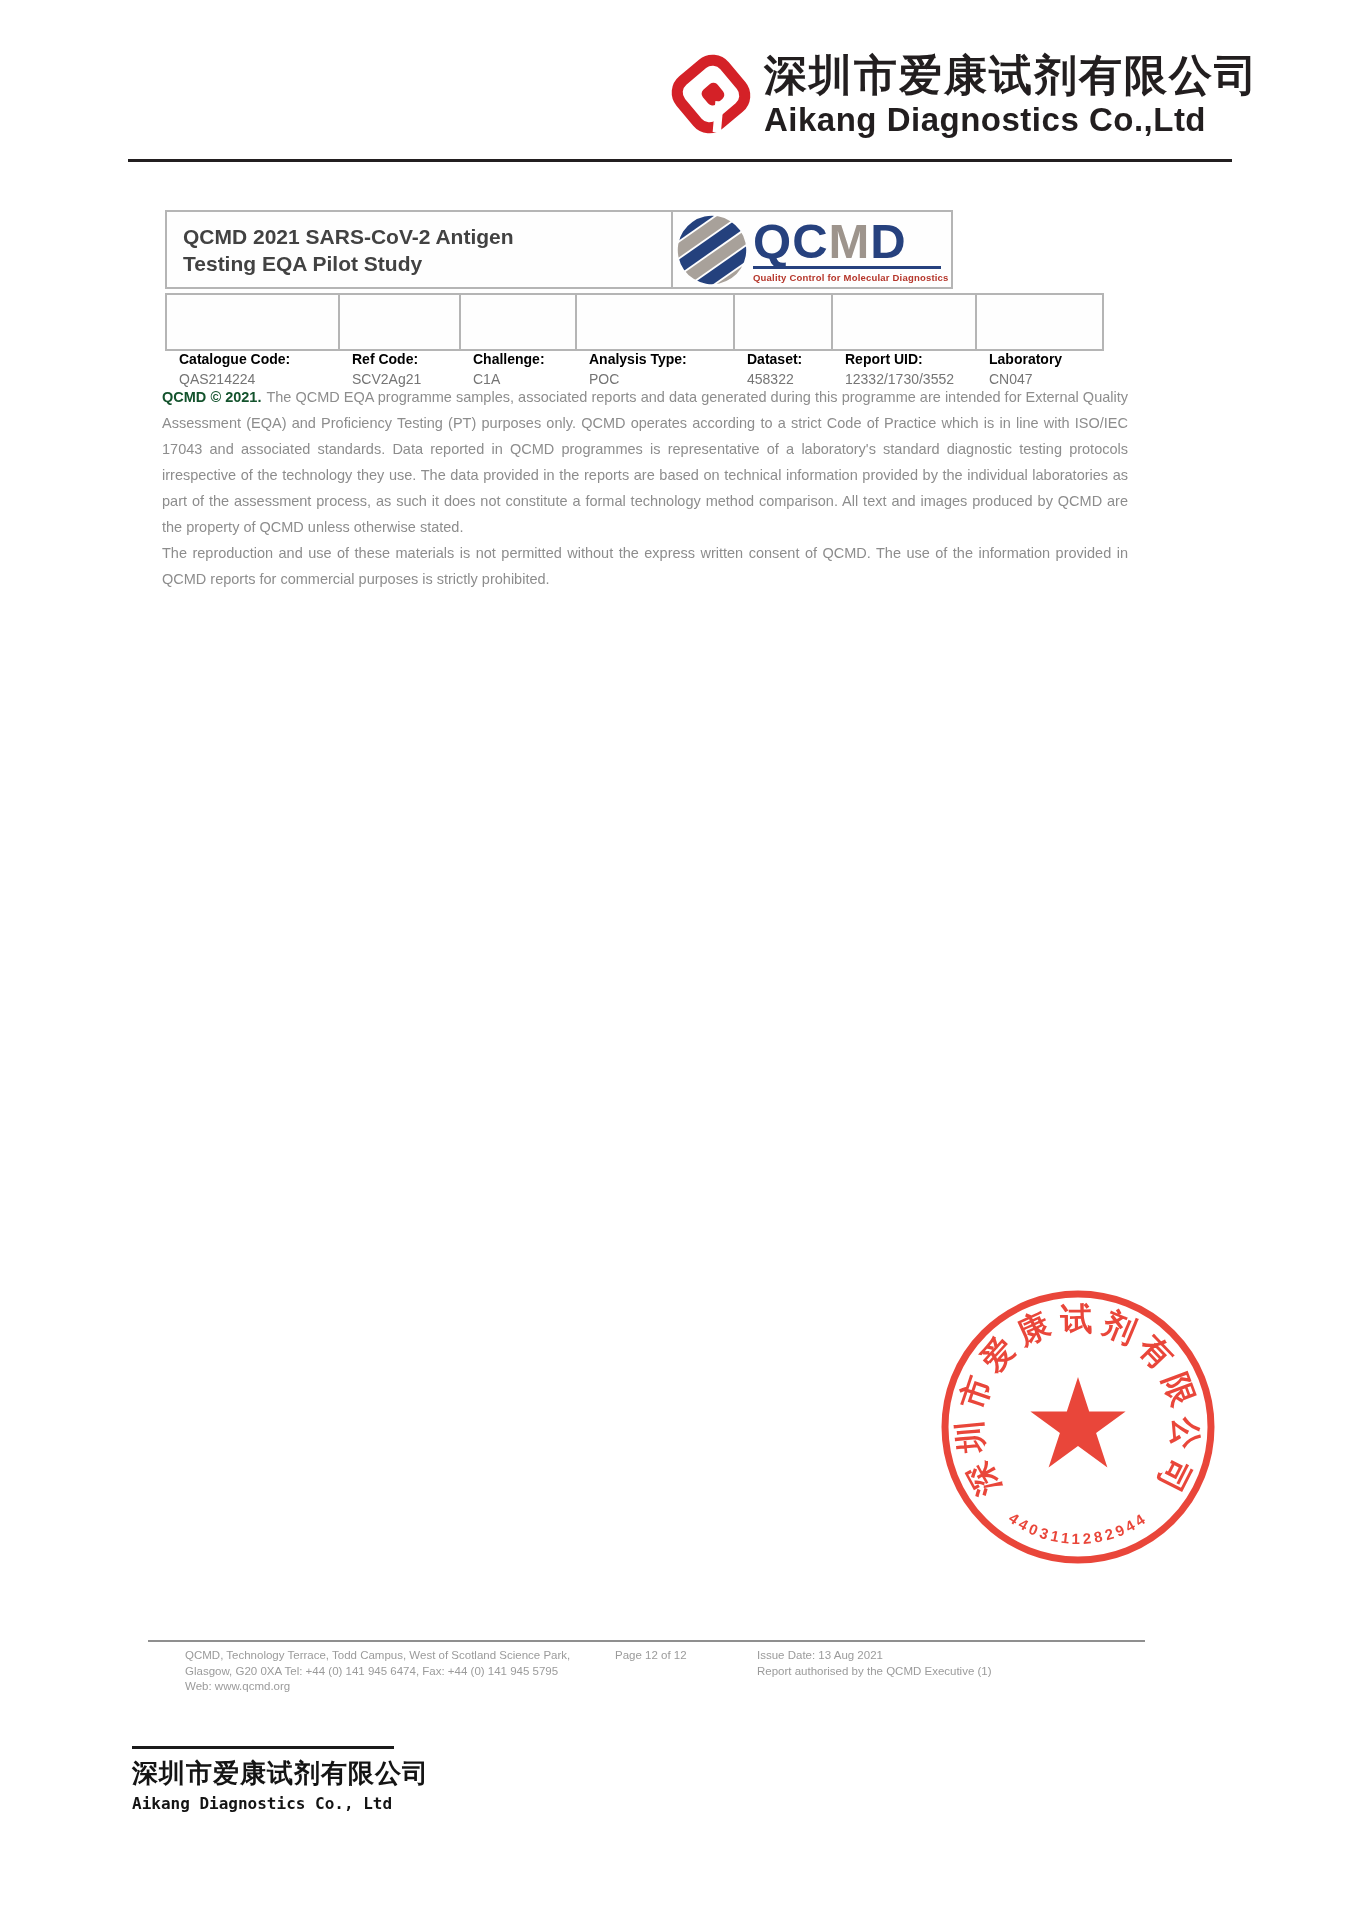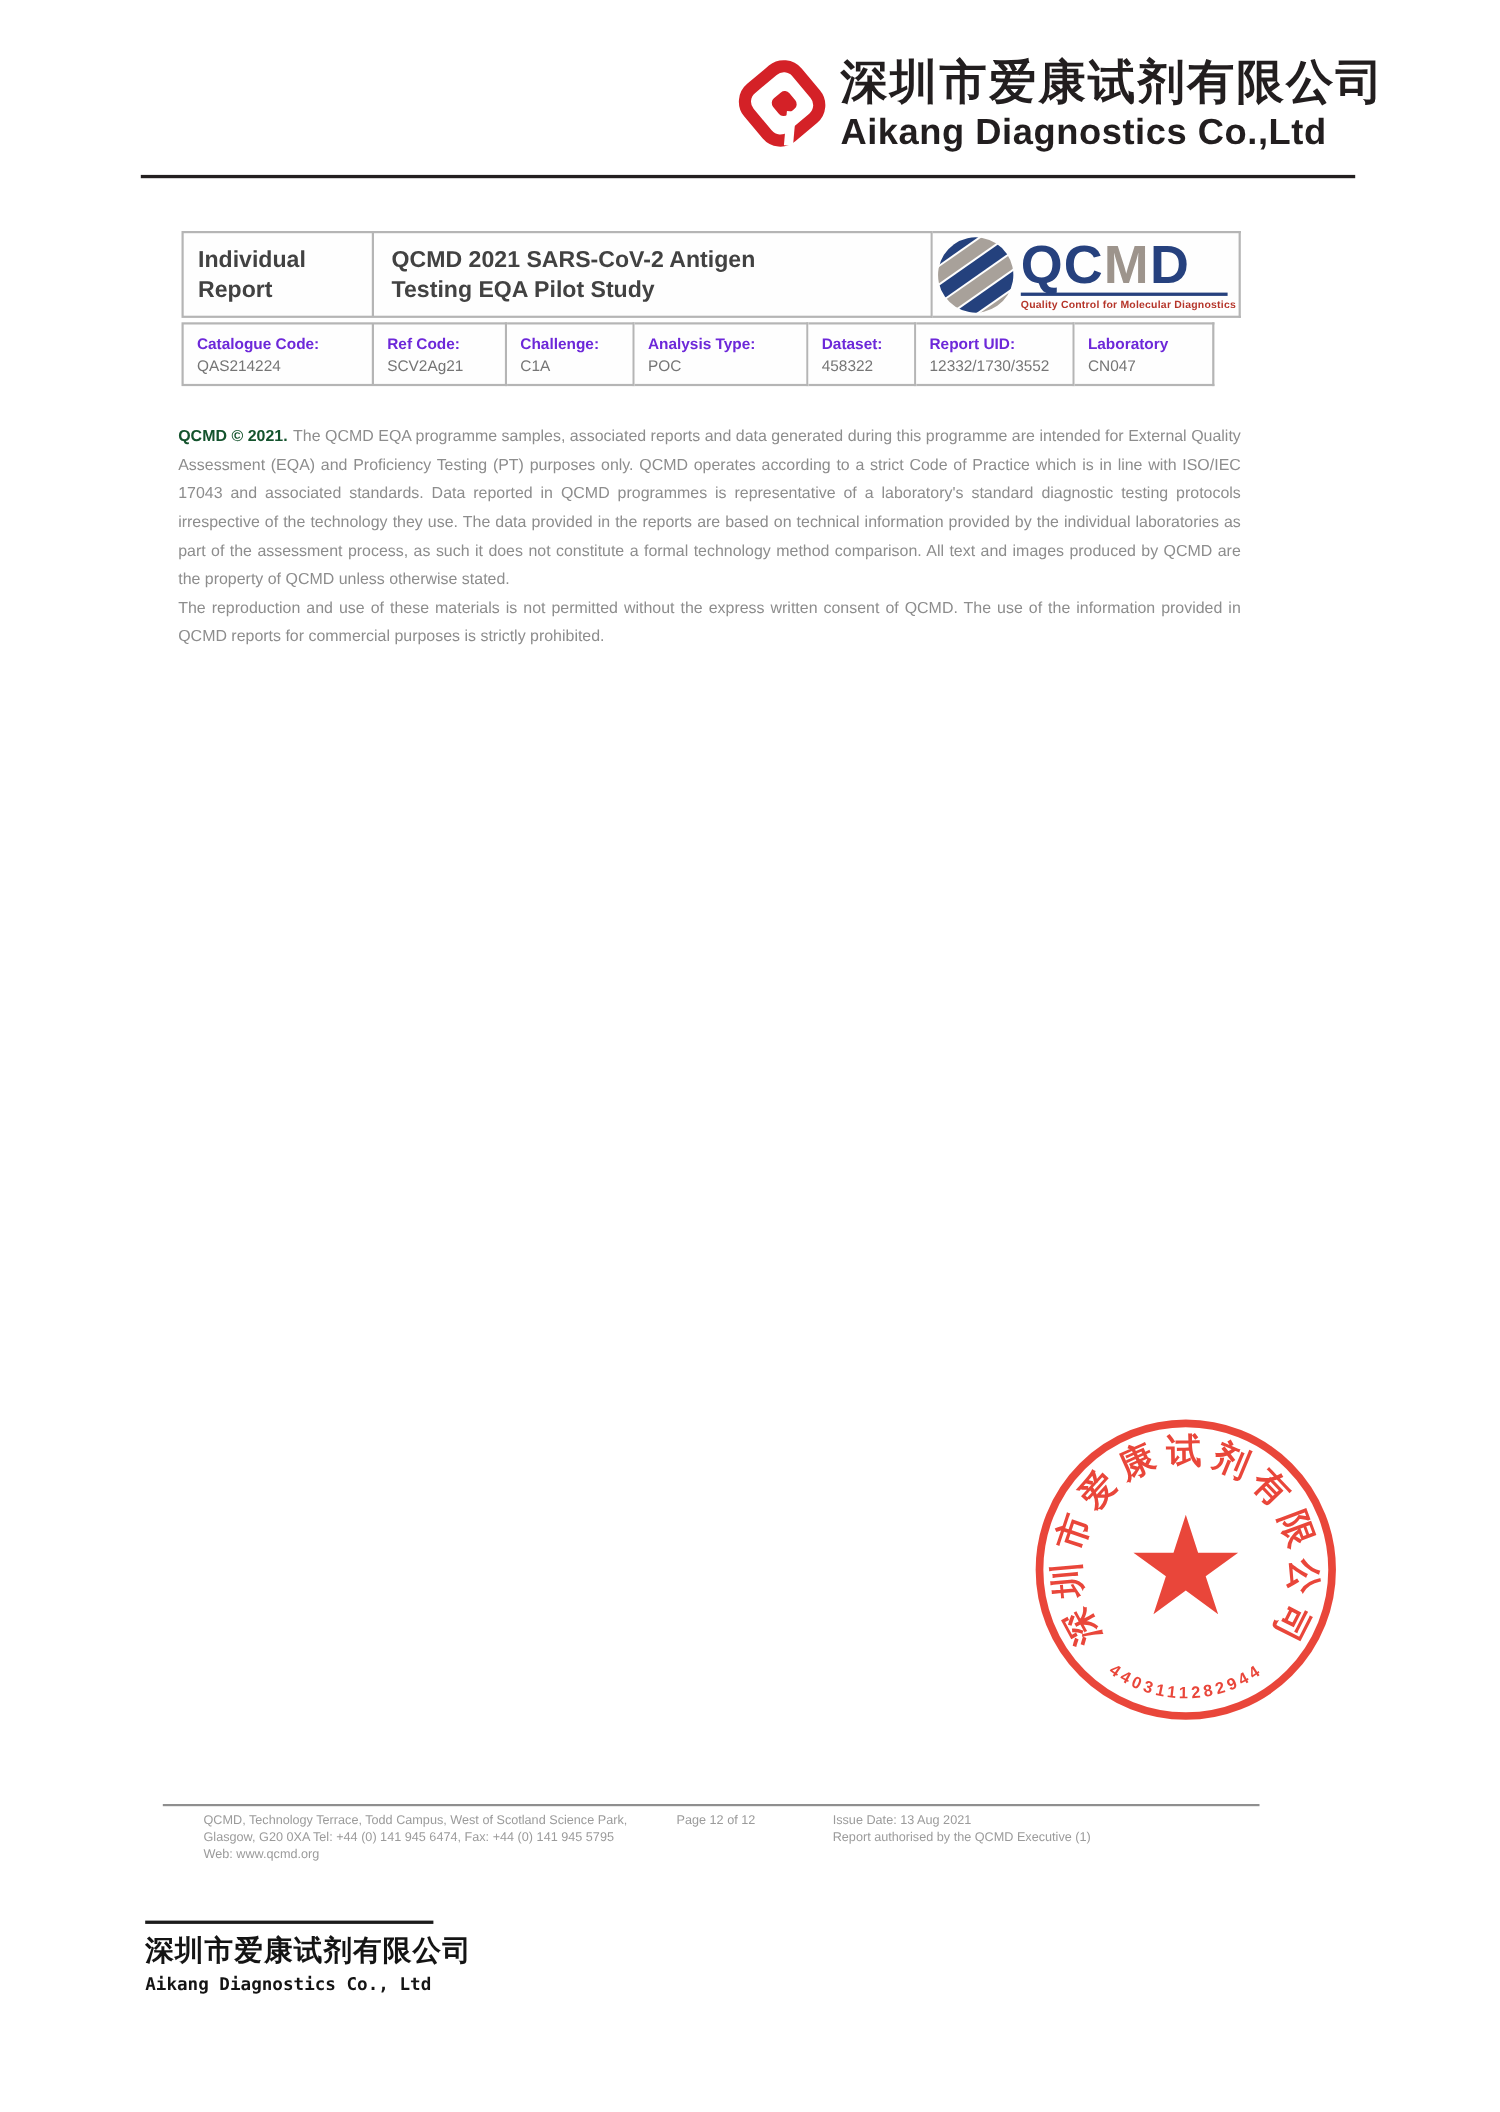--- a/index.html
+++ b/index.html
@@ -28,21 +28,21 @@
   .qcmd-letters{font-size:49px;line-height:48px;font-weight:700;letter-spacing:1px;white-space:nowrap;}
   .ql-blue{color:#26417e;}
   .ql-gray{color:#9d948c;}
   .qcmd-underline{width:188px;height:3px;background:#26417e;margin-top:1px;}
   .qcmd-tagline{font-size:9.5px;font-weight:700;color:#b5352a;white-space:nowrap;margin-top:3px;letter-spacing:0.2px;}
 
   
   .meta-row{position:absolute;left:165px;top:293px;width:963px;height:58px;display:flex;}
   .meta-cell{border:2px solid #b5b5b5;background:#fefefe;box-sizing:border-box;padding:7px 0 0 12px;}
   .meta-cell + .meta-cell{border-left:none;}
-  .meta-label{font-size:14px;font-weight:700;color:#6d28d9;line-height:20px;white-space:nowrap;}
+  .meta-label{font-size:14px;font-weight:700;color:#000000;line-height:20px;white-space:nowrap;margin-top:47px;}
   .meta-value{font-size:14px;color:#757575;line-height:21px;white-space:nowrap;}
   .mc0{width:175px;} .mc1{width:121px;} .mc2{width:116px;} .mc3{width:158px;}
   .mc4{width:98px;}  .mc5{width:144px;} .mc6{width:127px;}
 
   
   .body-p{position:absolute;left:162px;width:966px;margin:0;font-size:14.5px;
           line-height:26px;color:#8d8d8d;text-align:justify;}
   .p1{top:384px;}
   .p2{top:540px;}
   .lead{font-weight:700;color:#14532d;margin-right:5px;}
@@ -78,21 +78,20 @@
       </g>
     </svg>
     <div class="brand-names">
       <div class="brand-zh">深圳市爱康试剂有限公司</div>
       <div class="brand-en">Aikang Diagnostics Co.,Ltd</div>
     </div>
   </header>
   <div class="top-rule"></div>
 
   <section class="hdr-row">
-    <div class="hdr-cell cell-report-type">Individual Report</div>
     <div class="hdr-cell cell-title">
       <span class="title-text">QCMD 2021 SARS-CoV-2 Antigen Testing EQA Pilot Study</span>
     </div>
     <div class="hdr-cell cell-qcmd">
       <svg class="qcmd-globe" viewBox="0 0 80 80">
         <defs>
             <clipPath id="gclip">
               <circle cx="40" cy="40" r="37"></circle>
             </clipPath>
           </defs>

